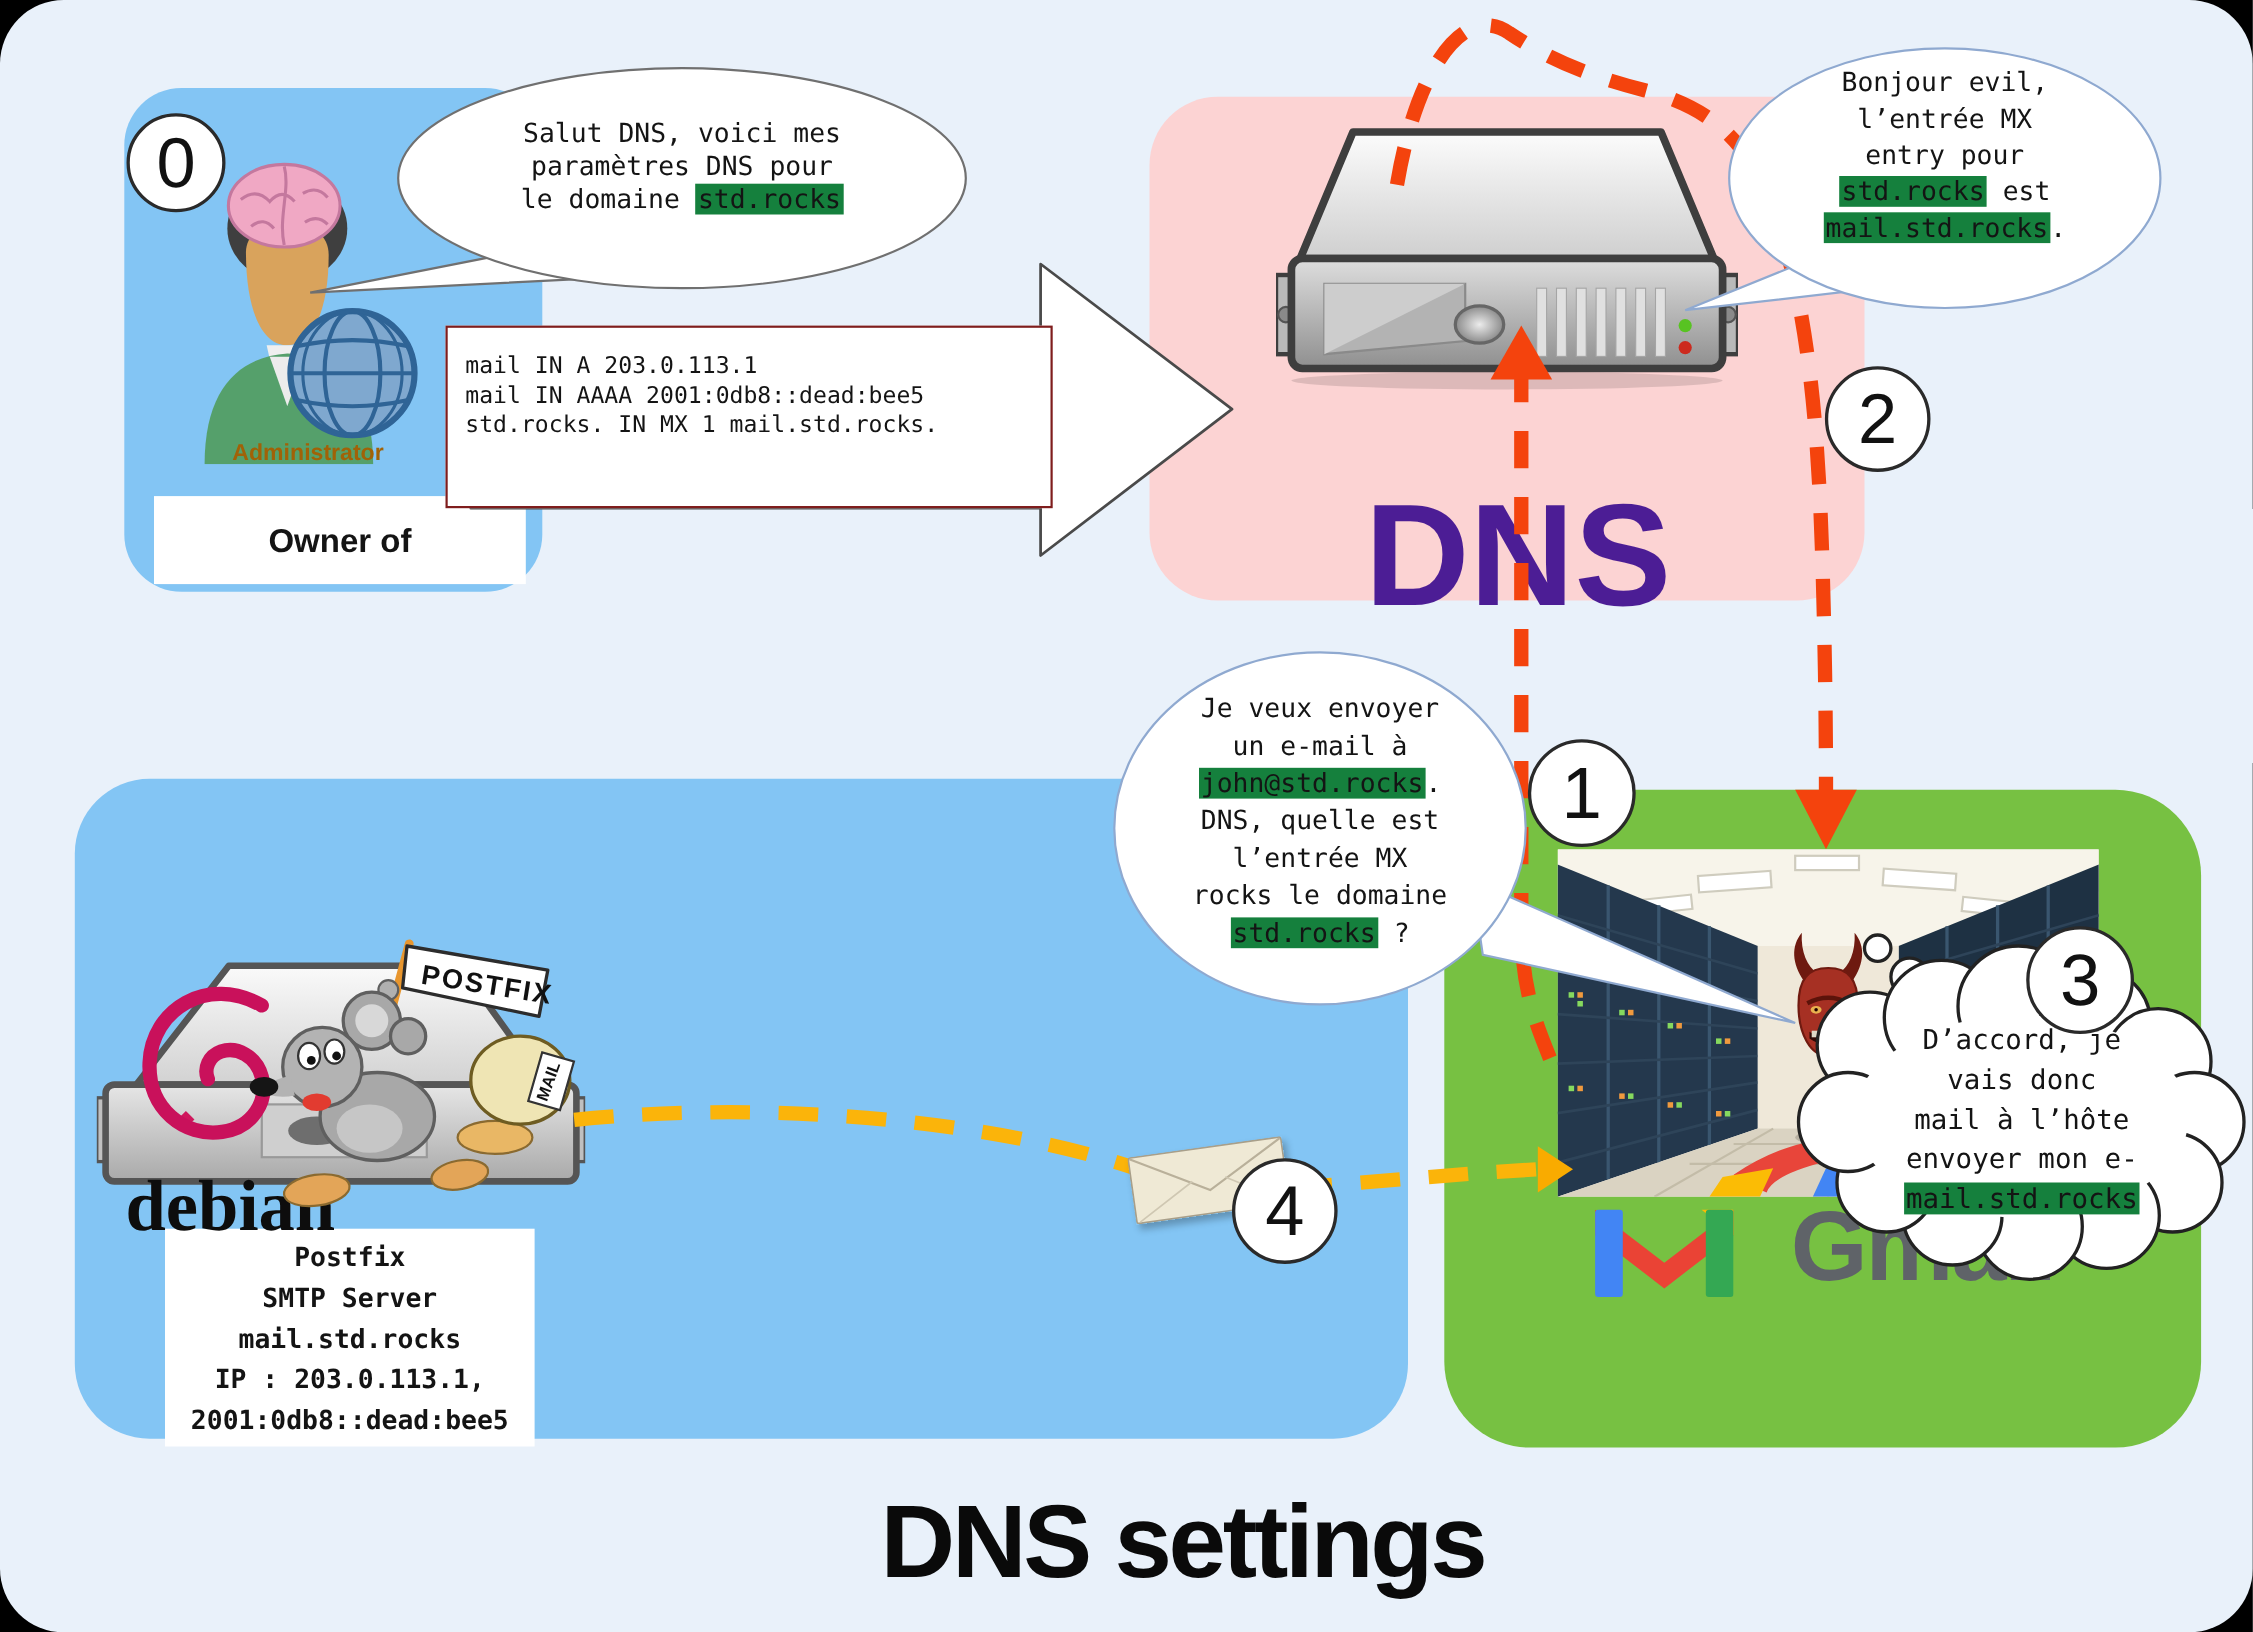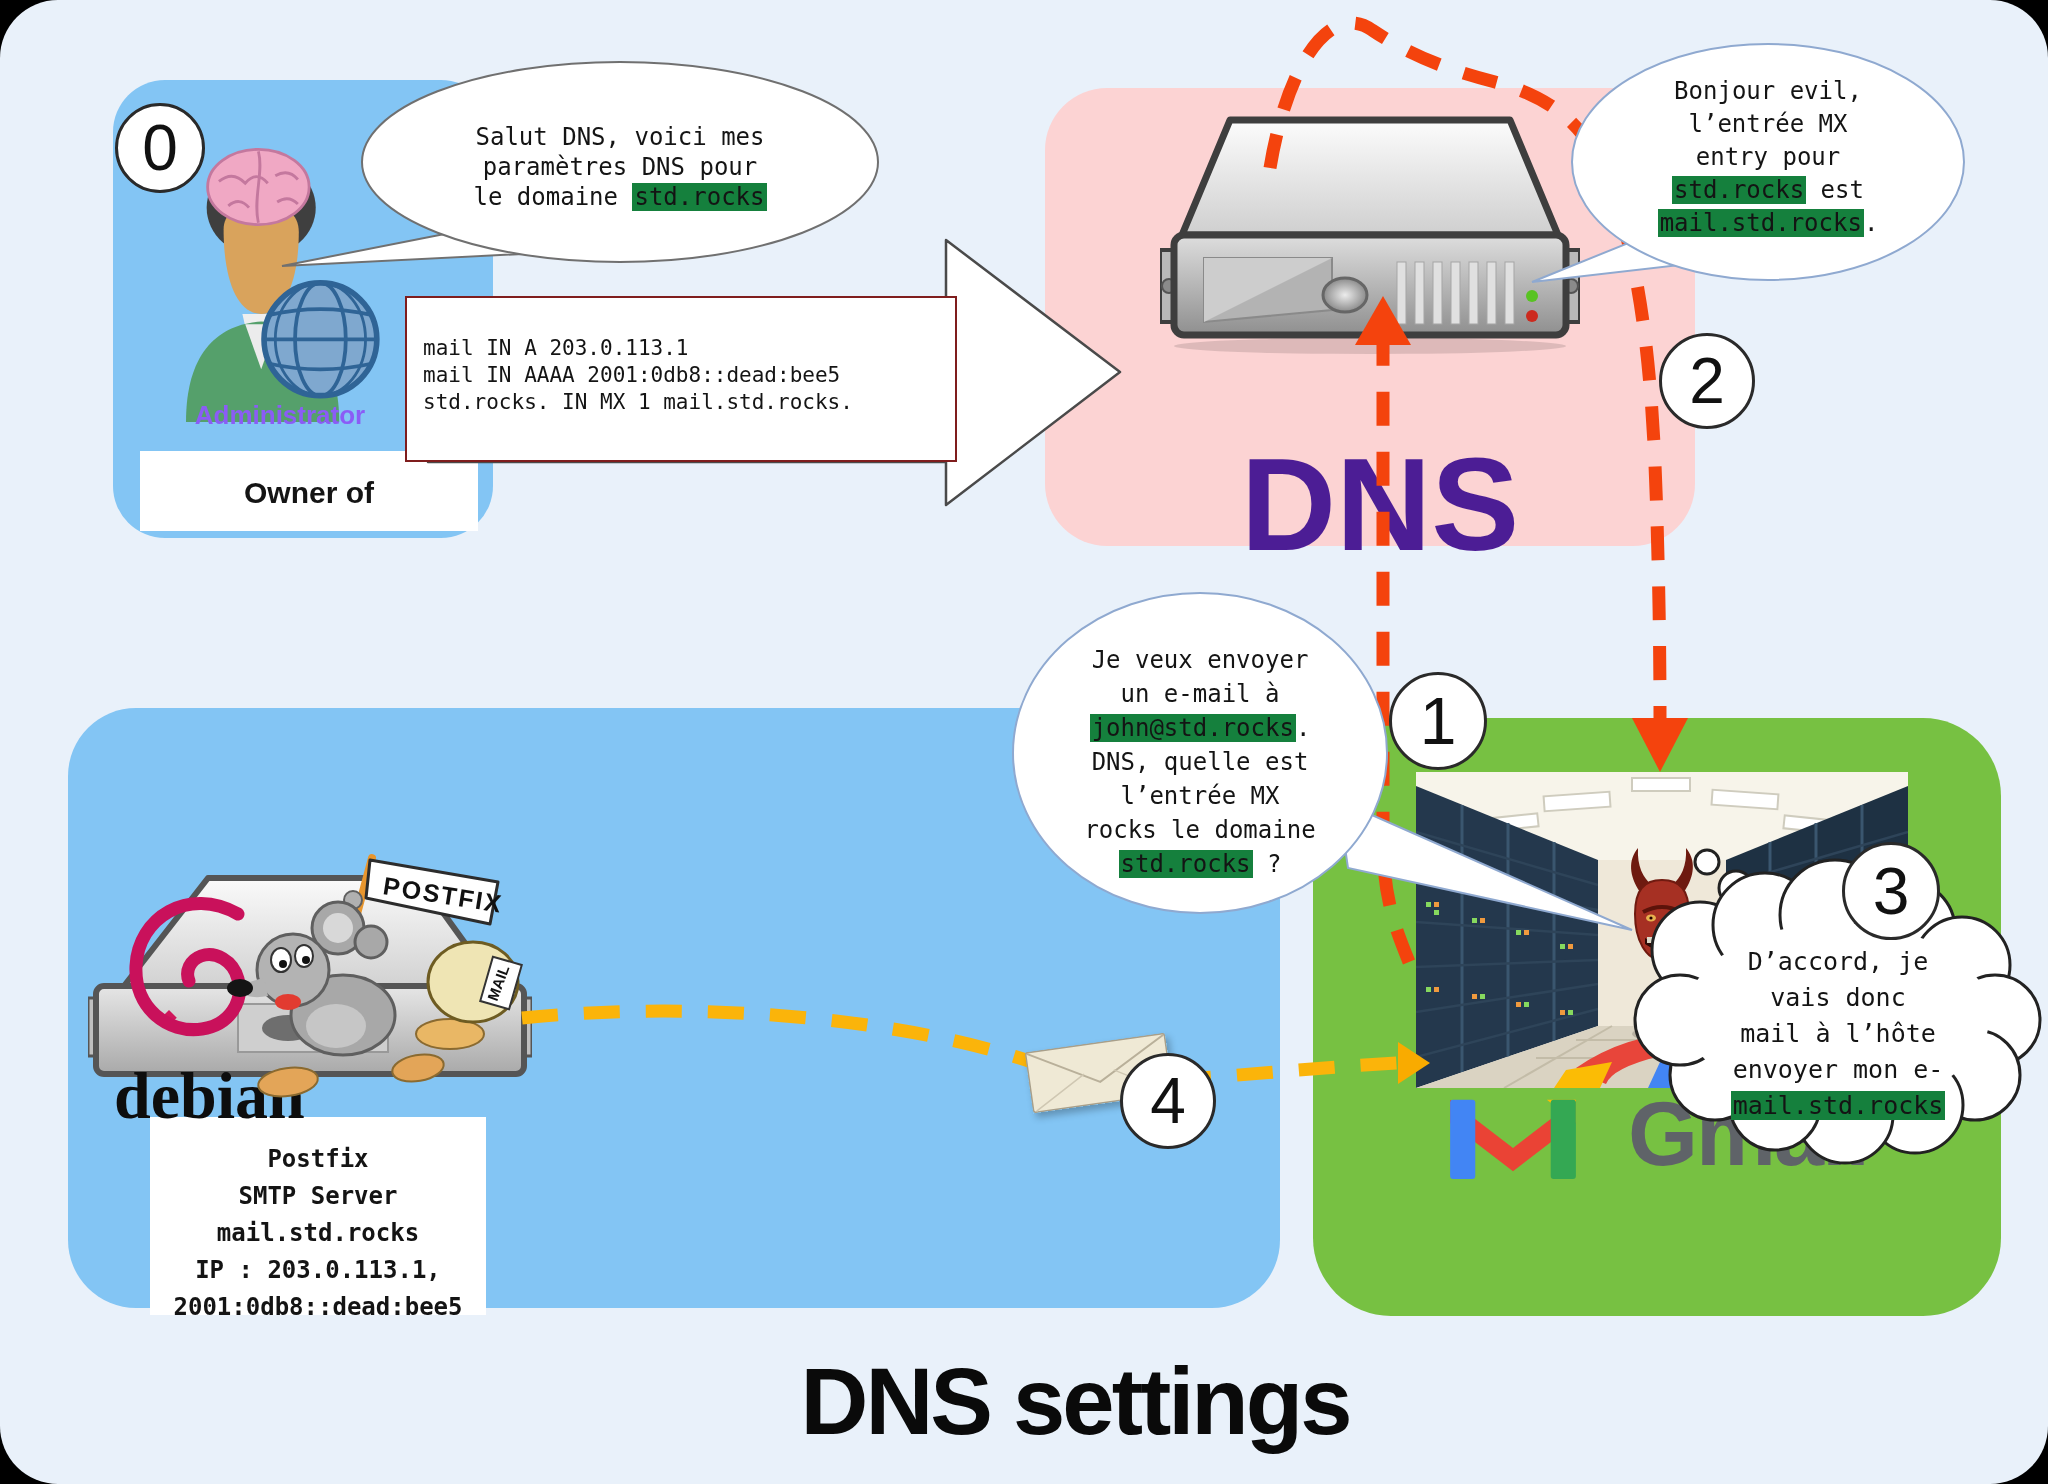--- a/index.html
+++ b/index.html
@@ -5,21 +5,21 @@
   html,body{margin:0;padding:0;}
   body{width:2048px;height:1484px;position:relative;background:#000;
        font-family:"Liberation Sans",sans-serif;overflow:hidden;}
   .canvas{position:absolute;left:0;top:0;width:2048px;height:1484px;
           background:#e9f1fa;border-radius:58px;overflow:hidden;}
   .box{position:absolute;z-index:1;}
   .scene{position:absolute;z-index:2;}
   .z3{position:absolute;z-index:3;}
   .connectors{position:absolute;left:0;top:0;z-index:4;pointer-events:none;}
   .bubble{position:absolute;z-index:5;}
-  .mono{font-family:"DejaVu Sans Mono","Liberation Mono",monospace;margin-top:16px;}
+  .mono{font-family:"DejaVu Sans Mono","Liberation Mono",monospace;}
   .hl{background:#15803d;padding:0 2px;}
   .lines{color:#141414;}
   .lines .line{white-space:pre;}
   .center{text-align:center;}
   .badge{position:absolute;z-index:6;background:#fff;border:3px solid #2a2a2a;
          border-radius:50%;display:flex;align-items:center;justify-content:center;
          color:#111;font-family:"Liberation Sans",sans-serif;}
   .bubble-text{position:absolute;z-index:6;text-align:center;}
   .whitebox{position:absolute;background:#fff;}
   .title{position:absolute;z-index:2;font-weight:700;color:#0a0a0a;letter-spacing:-3px;}
@@ -42,21 +42,21 @@
     <polygon points="75,185 115,185 108,216 82,216" fill="#efefef"></polygon>
     <path d="M15,300 C15,225 50,196 95,193 C140,196 178,225 178,300 Z" fill="#55a06b"></path>
     <polygon points="78,196 112,196 95,244" fill="#ececec"></polygon>
     <g>
       <circle cx="158" cy="212" r="60" fill="#7fa8cf" stroke="#2f6496" stroke-width="6"></circle>
       <ellipse cx="158" cy="212" rx="27" ry="60" fill="none" stroke="#2f6496" stroke-width="4"></ellipse>
       <ellipse cx="158" cy="212" rx="48" ry="60" fill="none" stroke="#2f6496" stroke-width="3"></ellipse>
       <path d="M98,212 L218,212 M104,186 Q158,174 212,186 M104,238 Q158,250 212,238" stroke="#2f6496" stroke-width="4" fill="none"></path>
     </g>
   </svg>
-  <div class="scene center" style="left:150px;top:400px;width:260px;font-size:26px;font-weight:700;color:#8b5cf6;"><span>Administrator</span></div>
+  <div class="scene center" style="left:150px;top:400px;width:260px;font-size:21px;font-weight:700;color:#a16207;"><span>Administrator</span></div>
 
   <div class="whitebox scene" style="left:140px;top:451px;width:338px;height:80px;z-index:2;">
     <div class="lines center" style="padding-top:24px;font-size:30px;line-height:36px;font-weight:700;">
         <div class="line"><span>Owner of</span></div>
       </div>
   </div>
 
   <svg class="scene" style="left:1160px;top:110px;" width="420" height="245" viewBox="0 0 420 245">
     <defs>
       <linearGradient id="lid" x1="0" y1="0" x2="0" y2="1">

